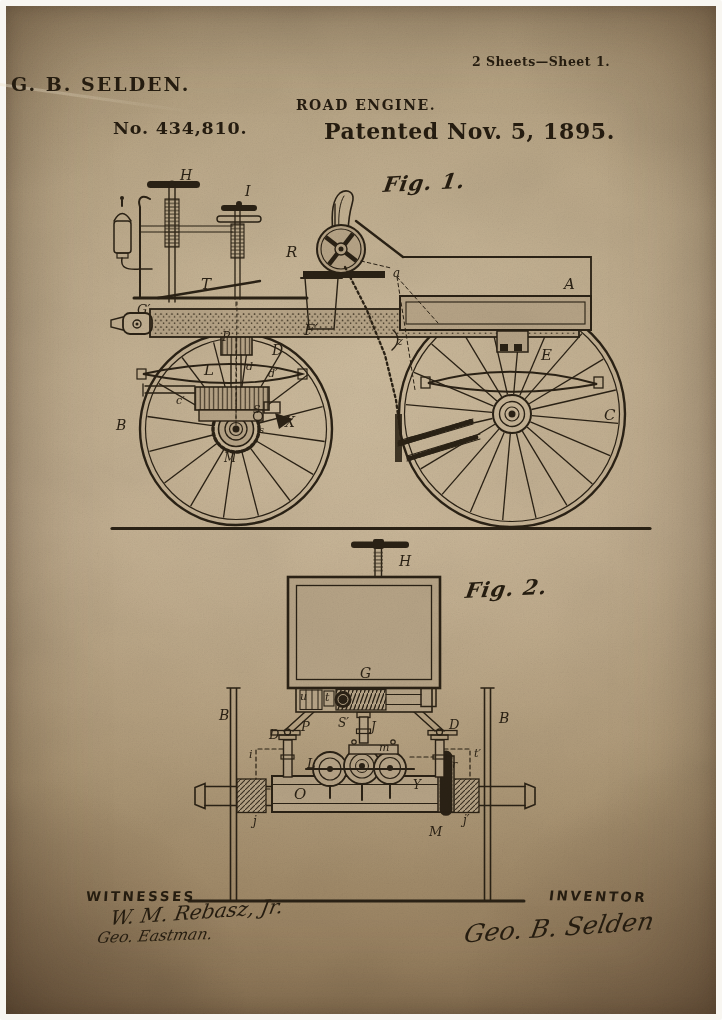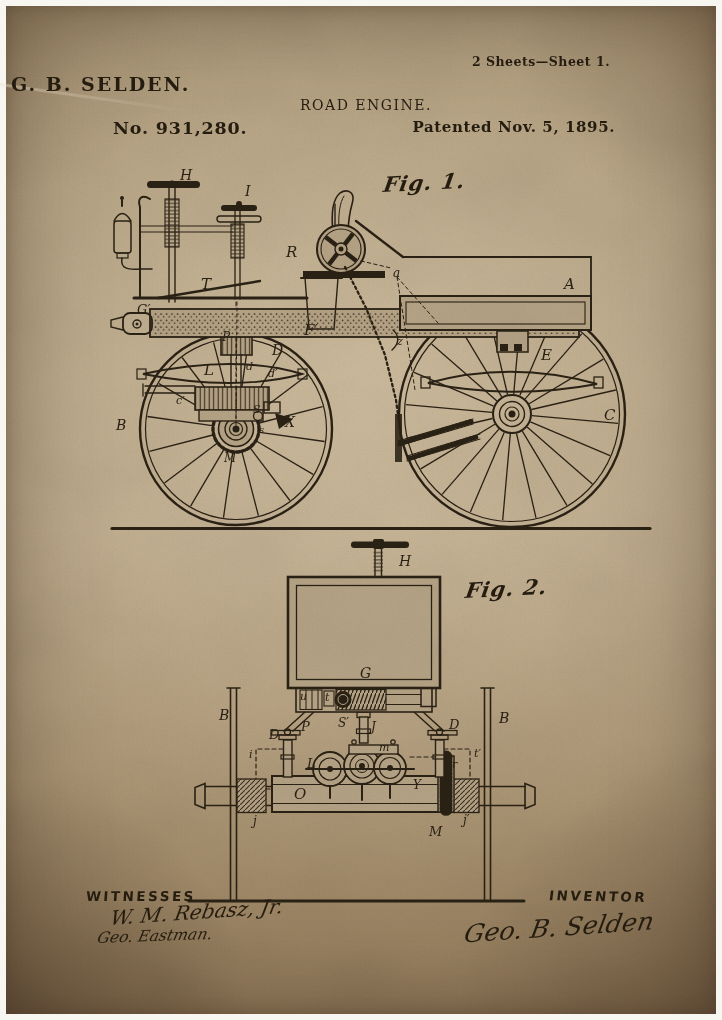--- a/index.html
+++ b/index.html
@@ -14,23 +14,23 @@
       radial-gradient(45% 30% at 0% 0%, rgba(122,101,74,.34), rgba(122,101,74,0) 62%),
       linear-gradient(180deg,#ab9776 0%,#b7a383 28%,#bba687 52%,#ab9573 78%,#967e5d 100%);
     box-shadow: inset 0 0 90px rgba(66,48,31,.50), inset 0 0 16px rgba(66,48,31,.30);}
   .overlay{position:absolute;left:0;top:-6px;width:710px;height:1020px;margin-left:-6px;}
   .crease{position:absolute;left:-8px;top:96px;width:200px;height:3px;
     background:linear-gradient(90deg,rgba(238,226,202,.45),rgba(238,226,202,0));
     transform:rotate(8deg);border-radius:2px;}
   .txt{position:absolute;color:#261d10;font-family:"DejaVu Serif","Liberation Serif",serif;white-space:nowrap;}
   .sheetinfo{top:54px;right:100px;font-size:12.5px;font-weight:bold;letter-spacing:.5px;}
   .invname{top:73px;left:0;right:0;font-size:19px;font-weight:bold;letter-spacing:2px;transform:translateX(11px);}
-  .ptitle{top:97px;left:0;right:0;text-align:center;font-size:14px;font-weight:normal;letter-spacing:1.5px;transform:translateX(11px);}
+  .ptitle{top:97px;left:0;right:0;text-align:center;font-size:14px;font-weight:bold;letter-spacing:1.5px;transform:translateX(11px);}
   .pnum{top:118px;left:113px;font-size:17.5px;font-weight:bold;letter-spacing:.8px;}
-  .pdate{top:118px;right:95px;font-size:15px;font-weight:bold;letter-spacing:.6px;}
+  .pdate{top:118px;right:95px;font-size:22px;font-weight:bold;letter-spacing:.6px;}
   .figcap{font-size:21px;font-weight:bold;font-style:italic;letter-spacing:1px;transform:skewX(-12deg) rotate(-3deg);}
   .figcap1{left:384px;top:170px;}
   .figcap2{left:466px;top:576px;}
   .hand{font-family:"DejaVu Sans","Liberation Sans",sans-serif;font-weight:bold;letter-spacing:2.5px;font-size:13.5px;transform:skewX(-4deg);}
   .wit-head{left:86px;top:888px;}
   .inv-head{left:549px;top:888px;transform:skewX(-6deg) rotate(1deg);}
   .script{font-style:italic;transform:skewX(-14deg) rotate(-4deg);}
   .wsig1{left:112px;top:900px;font-size:20px;}
   .wsig2{left:98px;top:927px;font-size:15.5px;transform:skewX(-14deg) rotate(-2deg);}
   .isig{left:466px;top:913px;font-size:25px;}
@@ -46,21 +46,21 @@
 
 <div class="stage">
  <div class="poster">
   <div class="paper">
    <div class="overlay">
     <div class="crease"></div>
 
     <div class="txt sheetinfo">2 Sheets—Sheet 1.</div>
     <div class="txt invname">G. B. SELDEN.</div>
     <div class="txt ptitle">ROAD ENGINE.</div>
-    <div class="txt pnum">No. 931,280.</div>
+    <div class="txt pnum">No. 434,810.</div>
     <div class="txt pdate">Patented Nov. 5, 1895.</div>
 
     <div class="txt figcap figcap1">Fig. 1.</div>
     <div class="txt figcap figcap2">Fig. 2.</div>
 
     <svg class="drawing" width="722" height="1020" viewBox="0 0 722 1020">
       <defs>
         <pattern id="vh" width="4.5" height="8" patternUnits="userSpaceOnUse">
           <path d="M2.2,0V8" stroke="#3a3020" stroke-width="1.1"></path>
               </pattern>

